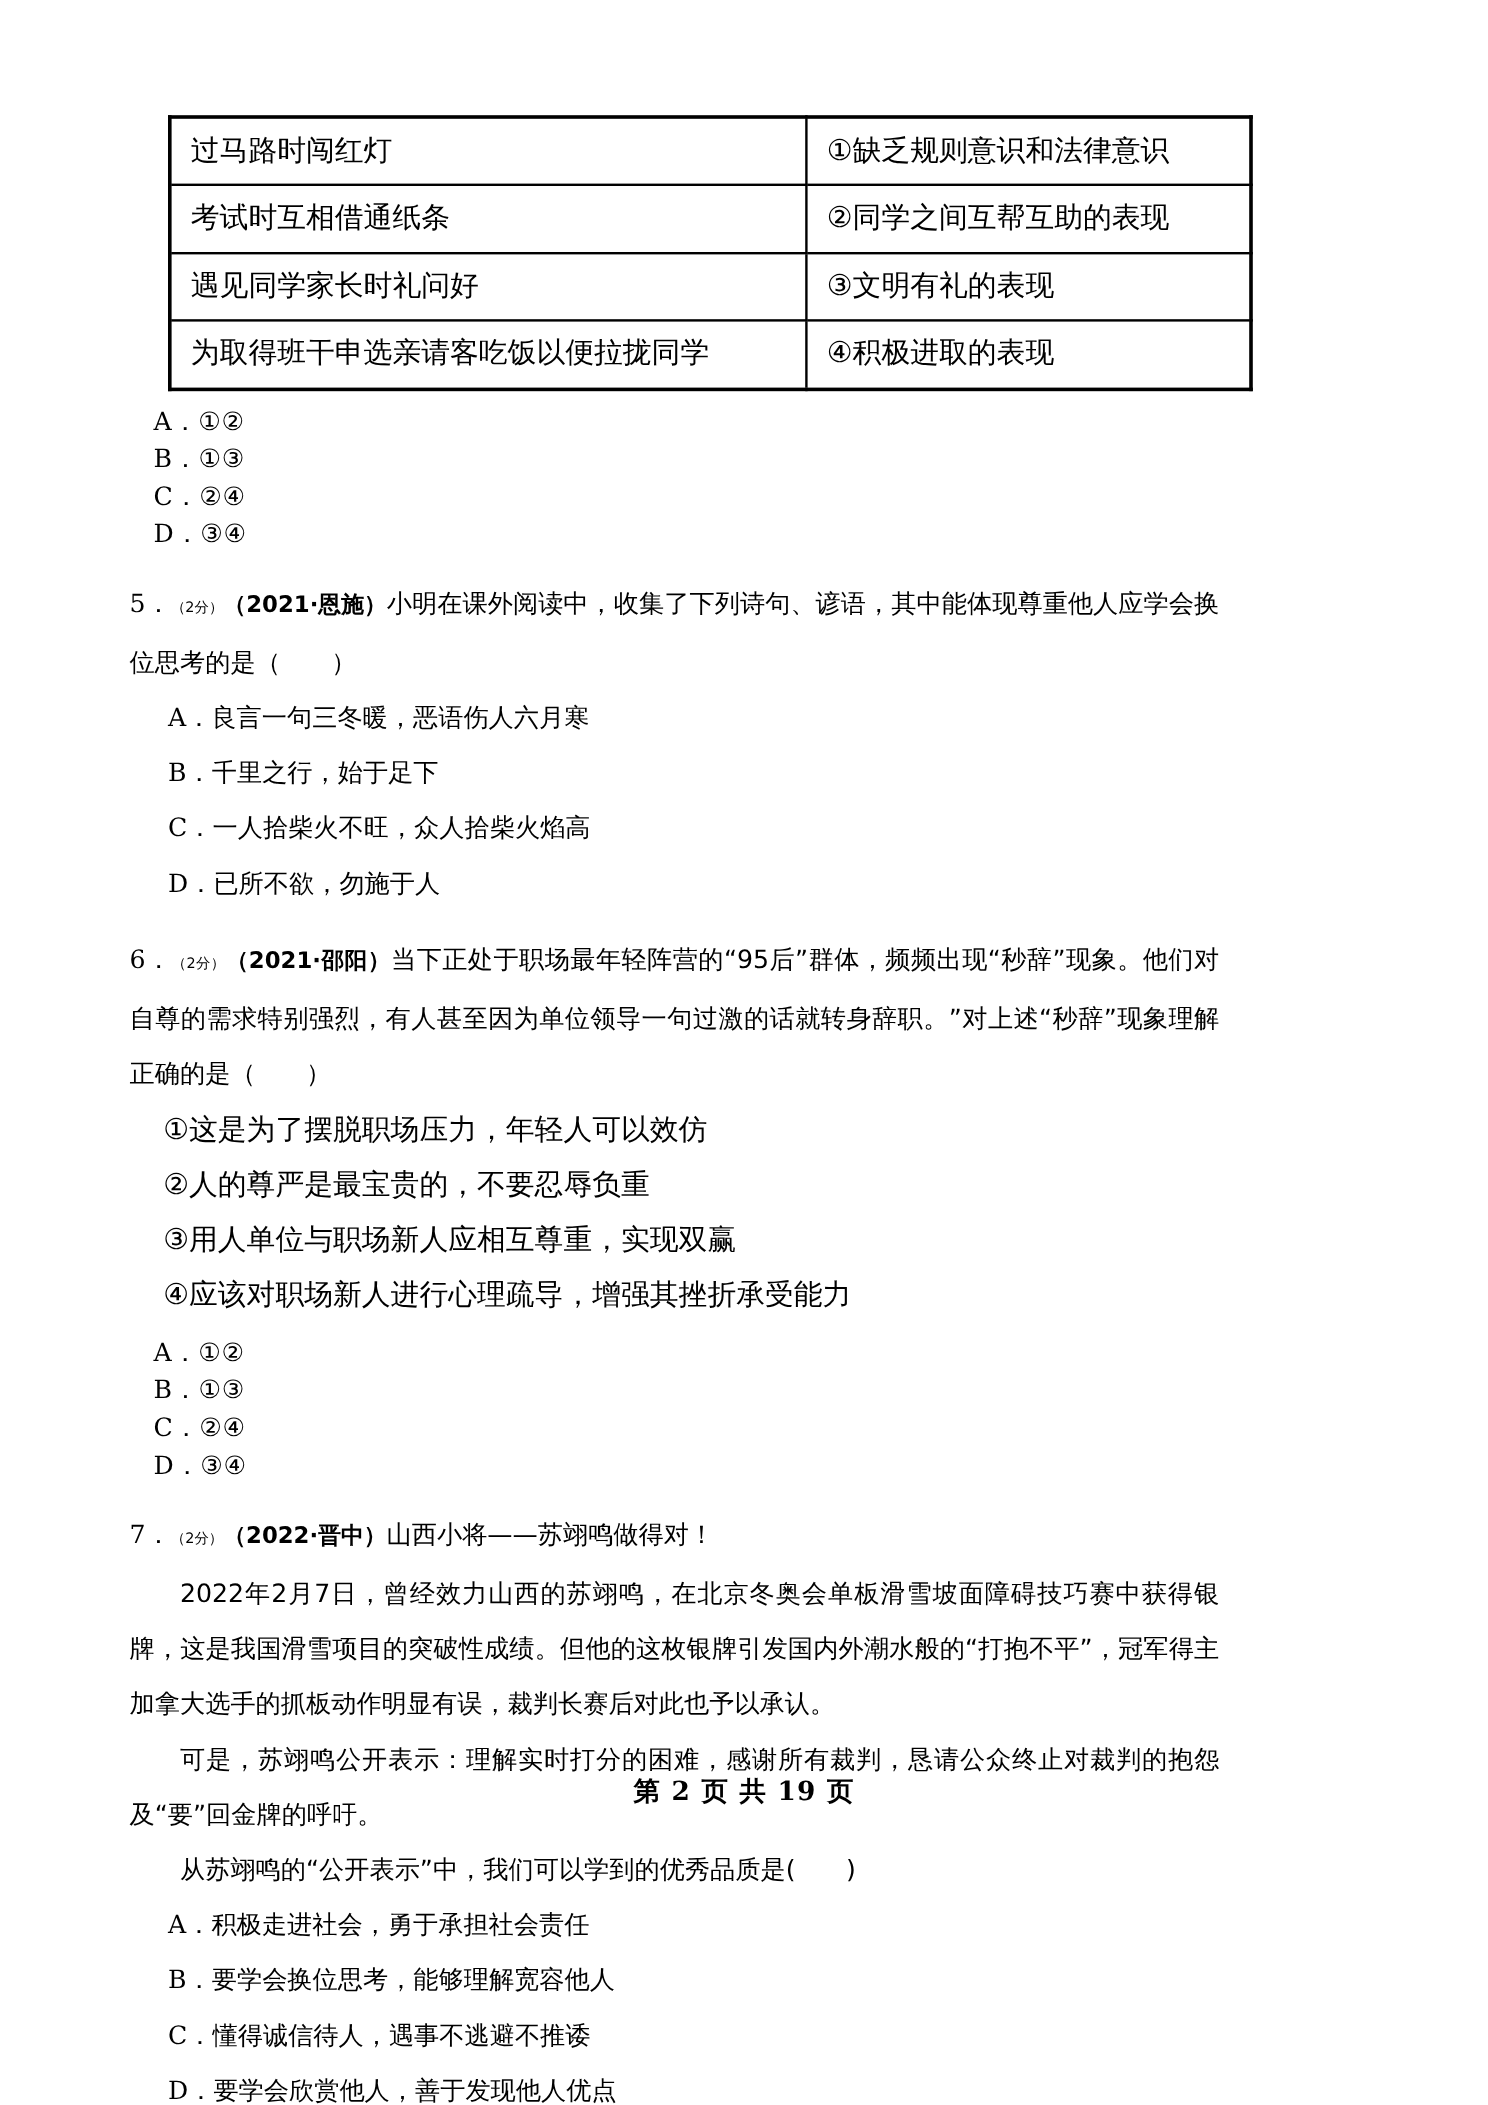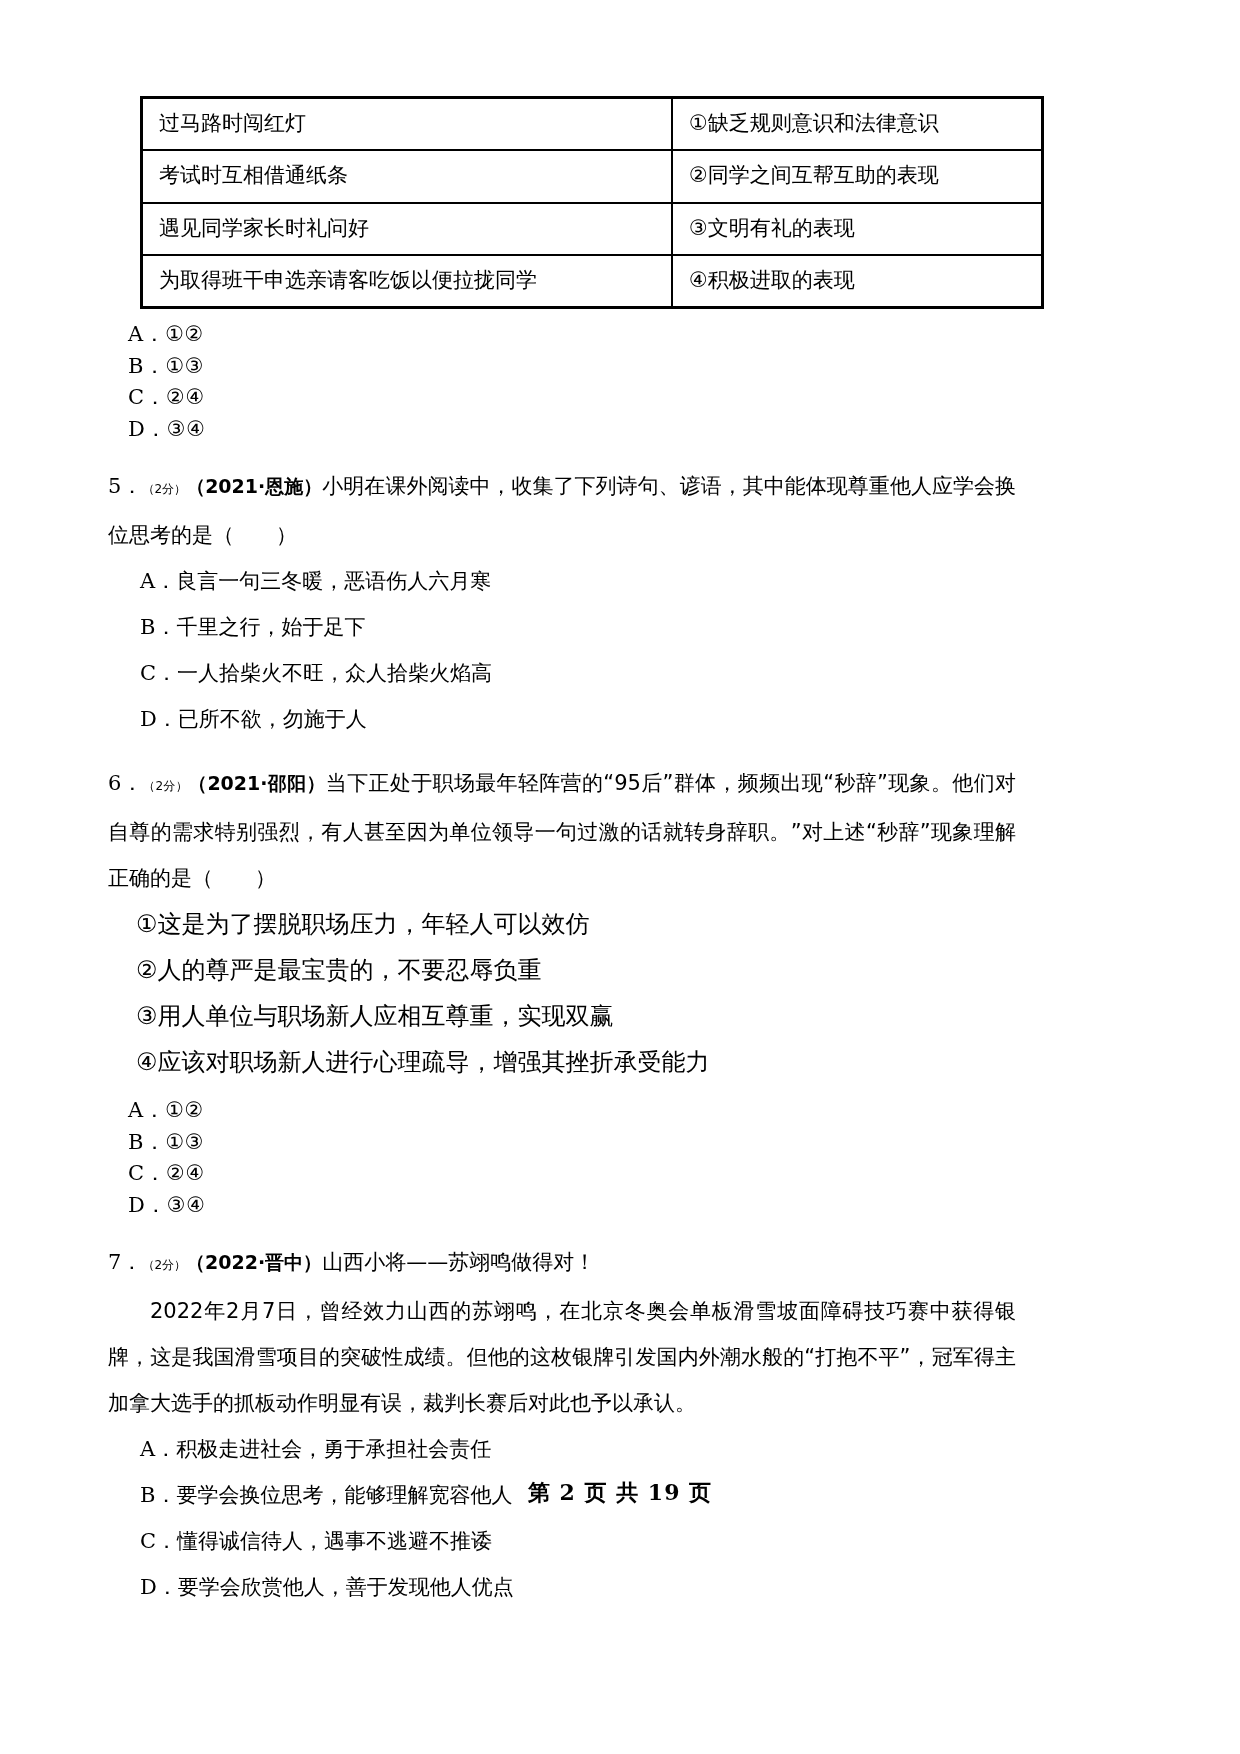--- a/index.html
+++ b/index.html
@@ -33,21 +33,21 @@
   .qtable {
     width: 862px;
     margin-left: 32px;
     border-collapse: collapse;
     border: 3px solid #000;
     table-layout: fixed;
   }
   .qtable td {
     border: 2px solid #000;
     padding: 10px 12px 12px 16px;
-    font-size: 21px;
+    font-size: 24px;
     line-height: 1.35;
     height: 28px;
     vertical-align: middle;
     font-family: "DejaVu Sans", "Liberation Sans", sans-serif;
   }
   .qtable td.left  { width: 500px; }
   .qtable td.right { width: 340px; }
 
   
   .optrow {
@@ -172,20 +172,22 @@
         <div class="opt"><span class="lbl">C．</span><span class="cir">②④</span></div>
         <div class="opt"><span class="lbl">D．</span><span class="cir">③④</span></div>
       </div>
     </div>
 
     <div class="qblock">
       <div class="qline first">
         <span class="qnum">7．</span><span class="score">（2分）</span><span class="src">（2022·晋中）</span><span>山西小将——苏翊鸣做得对！</span>
       </div>
       <div class="para">2022年2月7日，曾经效力山西的苏翊鸣，在北京冬奥会单板滑雪坡面障碍技巧赛中获得银牌，这是我国滑雪项目的突破性成绩。但他的这枚银牌引发国内外潮水般的“打抱不平”，冠军得主加拿大选手的抓板动作明显有误，裁判长赛后对此也予以承认。</div>
+      <div class="para">可是，苏翊鸣公开表示：理解实时打分的困难，感谢所有裁判，恳请公众终止对裁判的抱怨及“要”回金牌的呼吁。</div>
+      <div class="para">从苏翊鸣的“公开表示”中，我们可以学到的优秀品质是(　　)</div>
       <div class="choice"><span class="lbl">A．</span><span>积极走进社会，勇于承担社会责任</span></div>
       <div class="choice"><span class="lbl">B．</span><span>要学会换位思考，能够理解宽容他人</span></div>
       <div class="choice"><span class="lbl">C．</span><span>懂得诚信待人，遇事不逃避不推诿</span></div>
       <div class="choice"><span class="lbl">D．</span><span>要学会欣赏他人，善于发现他人优点</span></div>
     </div>
 
   </div>
 
   <div class="footer">第 2 页 共 19 页</div>
 </div>

